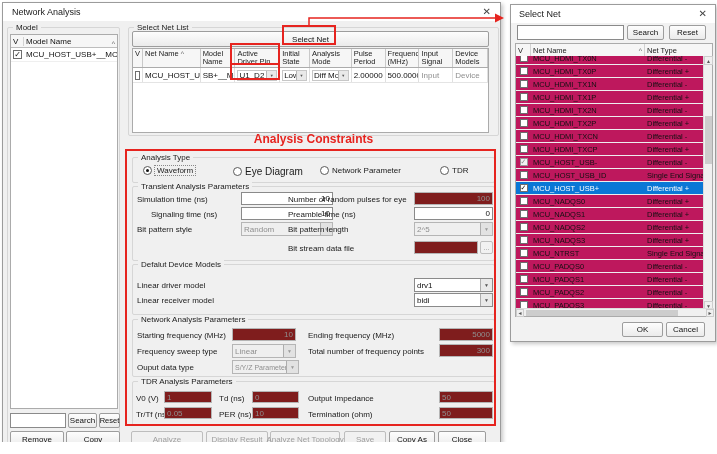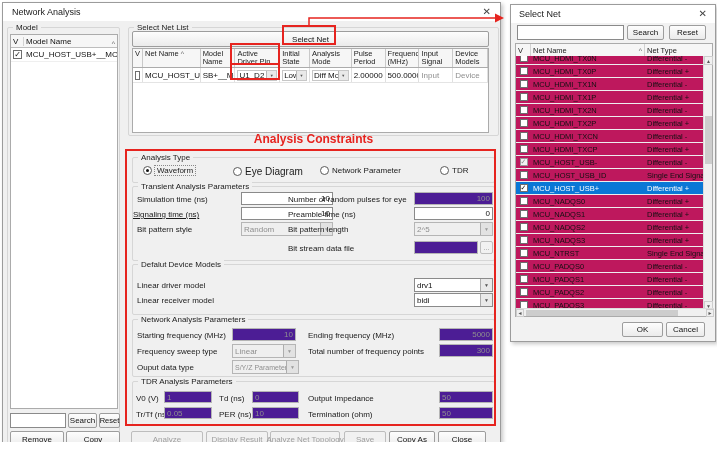--- a/index.html
+++ b/index.html
@@ -7,21 +7,21 @@
   .win{position:absolute;background:#f0f0f0;border:1px solid #9b9b9b;box-shadow:2px 2px 4px rgba(0,0,0,.22);box-sizing:border-box;}
   .titlebar{position:absolute;left:0;top:0;right:0;height:18px;background:#ffffff;display:flex;align-items:center;padding:0 9px;box-sizing:border-box;}
   .titlebar .ttl{font-size:9px;color:#1a1a1a;}
   .xbtn{margin-left:auto;font-size:10px;color:#444;cursor:default;line-height:10px;}
   .xbtn::after{content:"✕";}
   .groupbox{position:absolute;border:1px solid #d6d6d6;border-radius:2px;box-sizing:border-box;}
   .glabel{position:absolute;top:-5px;left:5px;background:#f0f0f0;padding:0 3px;font-size:8px;color:#1a1a1a;white-space:nowrap;}
   .lbl{position:absolute;font-size:8px;color:#1a1a1a;white-space:nowrap;}
   .inp{position:absolute;border:1px solid #8a8a8a;background:#fff;font-size:8px;color:#111;padding:0 2px;box-sizing:border-box;font-family:"Liberation Sans",sans-serif;text-align:right;}
   .inp.left{text-align:left;}
-  .inp.dis{background:#4c1d95;color:#8f8f8f;border-color:#b5b5b5;}
+  .inp.dis{background:#7f1d1d;color:#8f8f8f;border-color:#b5b5b5;}
   .combo{position:absolute;border:1px solid #8a8a8a;background:#fff;display:flex;align-items:center;box-sizing:border-box;}
   .combo .ctext{flex:1;font-size:8px;color:#111;padding:0 2px;white-space:nowrap;overflow:hidden;}
   .combo .arr{width:11px;align-self:stretch;background:#e9e9e9;border-left:1px solid #adadad;display:flex;align-items:center;justify-content:center;}
   .combo .arr::after{content:"▼";font-size:5px;color:#555;}
   .combo.dis{background:#efefef;border-color:#b5b5b5;}
   .combo.dis .ctext{color:#8f8f8f;}
   .combo.dis .arr{background:#e2e2e2;}
   .combo.dis .arr::after{color:#9a9a9a;}
   .btn{position:absolute;border:1px solid #9d9d9d;background:linear-gradient(#fdfdfd,#ebebeb);border-radius:2px;font-size:8px;color:#111;display:flex;align-items:center;justify-content:center;box-sizing:border-box;cursor:default;white-space:nowrap;}
   .btn.dis{color:#9e9e9e;background:#f1f1f1;border-color:#bdbdbd;}
@@ -195,21 +195,21 @@
         </div>
     </div>
 
     <div class="groupbox" style="left:129px;top:183px;width:363px;height:75px;">
       <span class="glabel">Transient Analysis Parameters</span>
     </div>
     <span class="lbl" style="left:134px;top:192px;">Simulation time (ns)</span>
     <input class="inp" style="left: 238px; top: 189px; width: 92px; height: 13px;" value="10">
     <span class="lbl" style="left:285px;top:192px;">Number of random pulses for eye</span>
     <input class="inp dis" style="left: 411px; top: 189px; width: 79px; height: 13px;" value="100">
-    <span class="lbl" style="left:130px;top:207px;text-decoration:underline;">Signaling time (ns)</span>
+    <span class="lbl" style="left:148px;top:207px;">Signaling time (ns)</span>
     <input class="inp" style="left: 238px; top: 204px; width: 92px; height: 13px;" value="10">
     <span class="lbl" style="left:285px;top:207px;">Preamble time (ns)</span>
     <input class="inp" style="left: 411px; top: 204px; width: 79px; height: 13px;" value="0">
     <span class="lbl" style="left:134px;top:222px;">Bit pattern style</span>
     <div class="combo dis" style="left:238px;top:219px;width:92px;height:14px;">
       <span class="ctext">Random</span>
         <span class="arr"></span>
     </div>
     <span class="lbl" style="left:285px;top:222px;">Bit pattern length</span>
     <div class="combo dis" style="left:411px;top:219px;width:79px;height:14px;">

